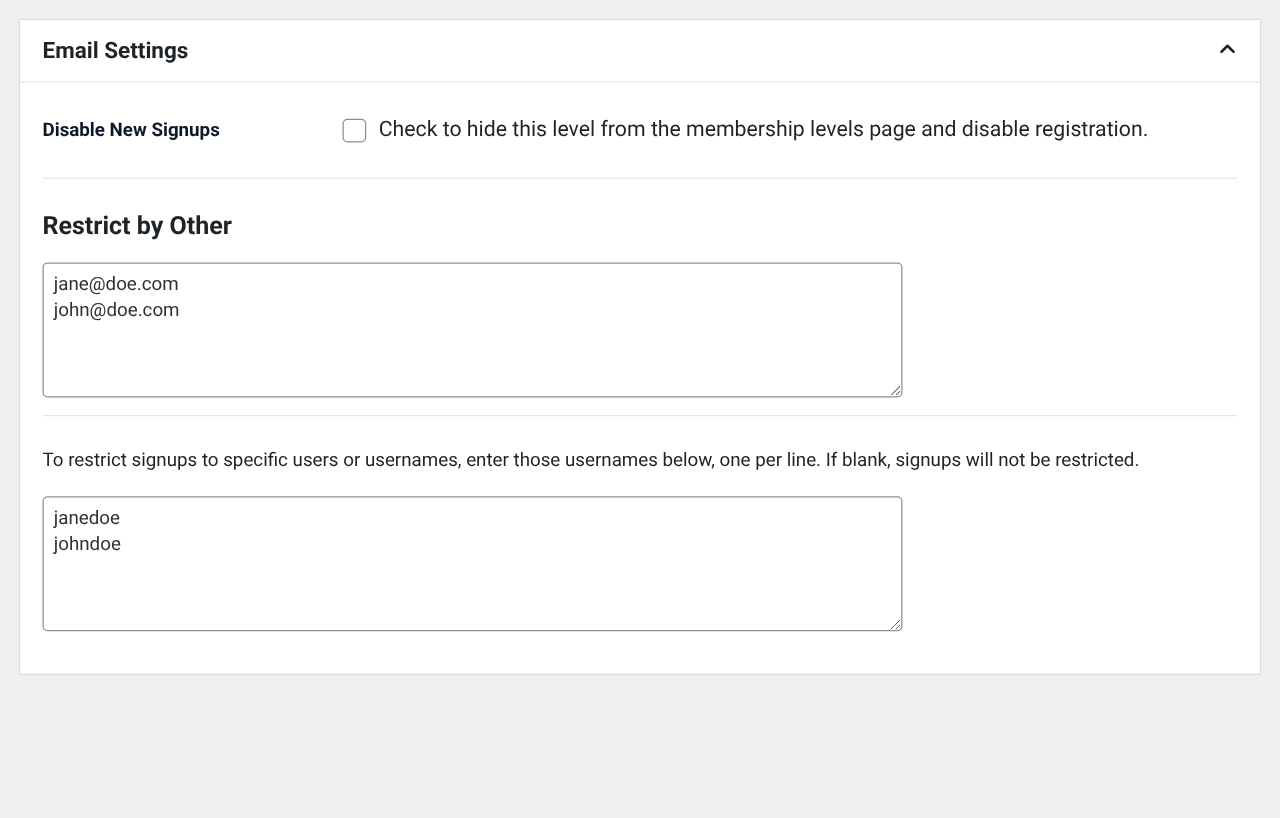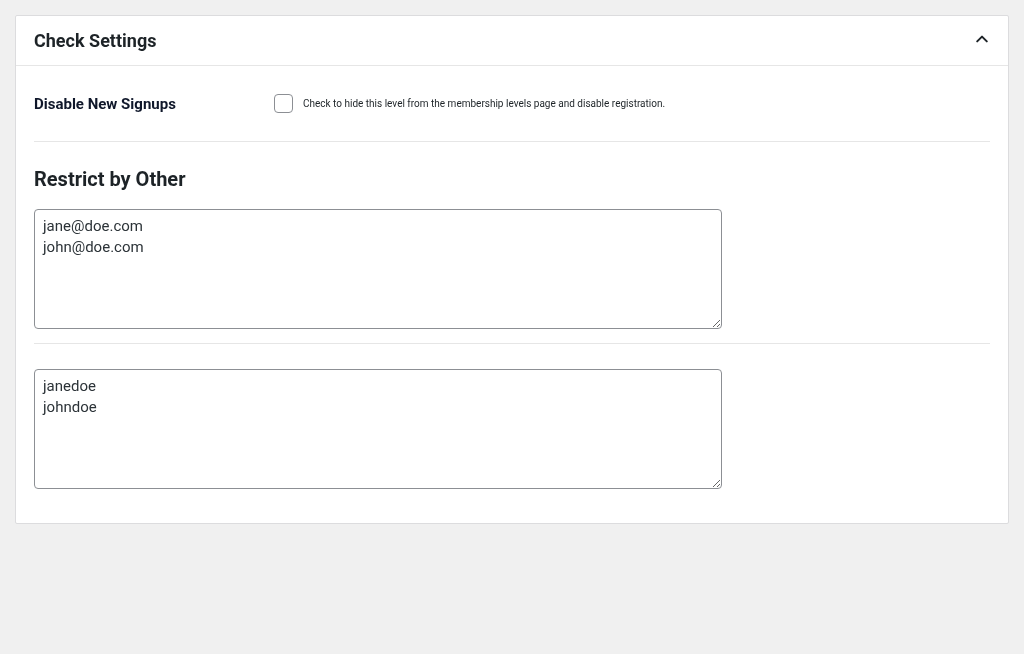--- a/index.html
+++ b/index.html
@@ -60,21 +60,21 @@
       height: 19px;
       border: 1px solid #8c8f94;
       border-radius: 4px;
       background: #fff;
       cursor: pointer;
       appearance: none;
       -webkit-appearance: none;
       flex-shrink: 0;
     }
     .check-desc {
-      font-size: 10px;
+      font-size: 17px;
       color: #1d2327;
     }
     .divider {
       border: none;
       border-top: 1px solid #e6e6e6;
       margin: 0;
     }
     .subsection {
       padding-top: 25px;
       padding-bottom: 10px;
@@ -87,37 +87,37 @@
     }
     .sub-desc {
       font-size: 15px;
       color: #1d2327;
       margin-bottom: 18px;
       line-height: 1.4;
     }
     .textarea {
       width: 688px;
       max-width: 100%;
-      height: 120px;
+      height: 108px;
       padding: 6px 8px;
       font-size: 15px;
       font-family: -apple-system, BlinkMacSystemFont, "Segoe UI", Roboto, Helvetica, Arial, sans-serif;
       border: 1px solid #8c8f94;
       border-radius: 4px;
       resize: both;
       line-height: 1.4;
       color: #2c3338;
     }
   </style>
 </head>
 <body>
 
 <div class="panel">
   <div class="panel-header">
-    <h2 class="panel-title">Check Settings</h2>
+    <h2 class="panel-title">Email Settings</h2>
     <span>
       <svg class="chevron" viewBox="0 0 20 20" fill="none" stroke="#1d2327" stroke-width="2.5" stroke-linecap="round" stroke-linejoin="round">
         <polyline points="4,13 10,7 16,13"></polyline>
       </svg>
     </span>
   </div>
 
   <div class="panel-body">
 
     <div class="setting-row">
@@ -132,18 +132,19 @@
 
     <div class="subsection">
       <h3 class="sub-heading">Restrict by Other</h3>
       <textarea class="textarea" style="">jane@doe.com
 john@doe.com</textarea>
     </div>
 
     <hr class="divider">
 
     <div class="subsection">
+      <p class="sub-desc">To restrict signups to specific users or usernames, enter those usernames below, one per line. If blank, signups will not be restricted.</p>
       <textarea class="textarea" spellcheck="true" style="">janedoe
 johndoe</textarea>
     </div>
 
   </div>
 </div>
 
 </body></html>

